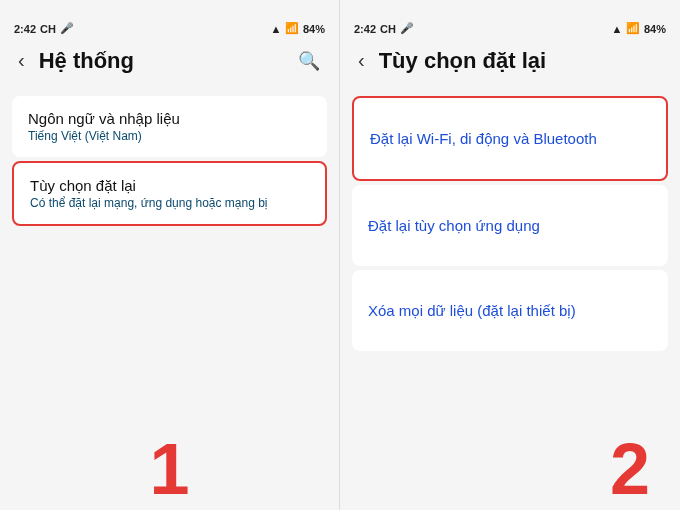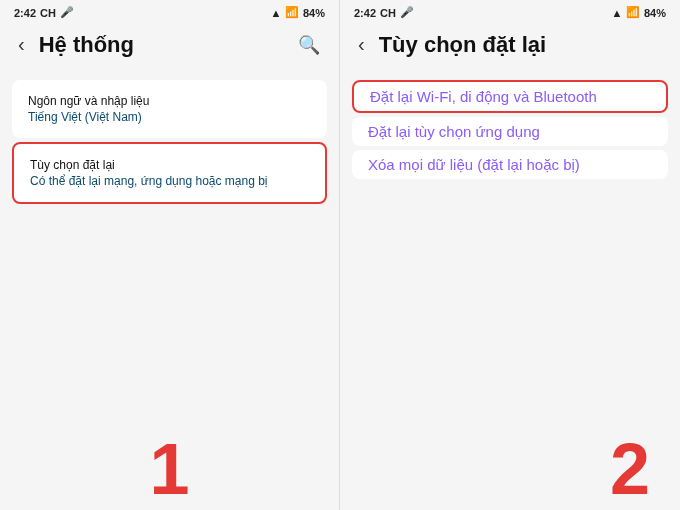--- a/index.html
+++ b/index.html
@@ -19,21 +19,21 @@
       display: flex;
       flex-direction: column;
       border-right: 1px solid #ddd;
     }
 
     
     .status-bar {
       display: flex;
       justify-content: space-between;
       align-items: center;
-      padding: 6px 14px 4px;
+      padding: 22px 14px 4px;
       background: #f5f5f5;
       font-size: 11px;
       font-weight: 600;
       color: #222;
     }
     .status-left { display: flex; align-items: center; gap: 4px; }
     .status-right { display: flex; align-items: center; gap: 4px; }
 
     
     .top-bar {
@@ -73,21 +73,21 @@
       background: #fff;
       margin: 4px 12px;
       border-radius: 8px;
       padding: 14px 16px;
       cursor: pointer;
     }
     .menu-card.highlighted {
       border: 2px solid #e53935;
     }
     .menu-card-title {
-      font-size: 12px;
+      font-size: 15px;
       font-weight: 500;
       color: #111;
     }
     .menu-card-subtitle {
       font-size: 12px;
       color: #0c4a6e;
       margin-top: 2px;
     }
 
     
@@ -108,25 +108,25 @@
       height: 510px;
       background: #f5f5f5;
       display: flex;
       flex-direction: column;
     }
 
     .menu-item {
       background: #fff;
       margin: 4px 12px;
       border-radius: 8px;
-      padding: 6px 16px;
+      padding: 32px 16px;
       cursor: pointer;
       font-size: 15px;
       font-weight: 400;
-      color: #8b5cf6;
+      color: #1d4ed8;
     }
     .menu-item.highlighted {
       border: 2px solid #e53935;
     }
 
     .number-label-2 {
       display: flex;
       justify-content: flex-end;
       align-items: center;
       padding-right: 30px;
@@ -198,18 +198,18 @@
   </div>
 
   <div class="content">
     <div class="menu-item highlighted">
       <span>Đặt lại Wi-Fi, di động và Bluetooth</span>
     </div>
     <div class="menu-item">
       <span>Đặt lại tùy chọn ứng dụng</span>
     </div>
     <div class="menu-item">
-      <span>Xóa mọi dữ liệu (đặt lại hoặc bị)</span>
+      <span>Xóa mọi dữ liệu (đặt lại thiết bị)</span>
     </div>
   </div>
 
   <div class="number-label-2">2</div>
 </div>
 
 </body></html>

